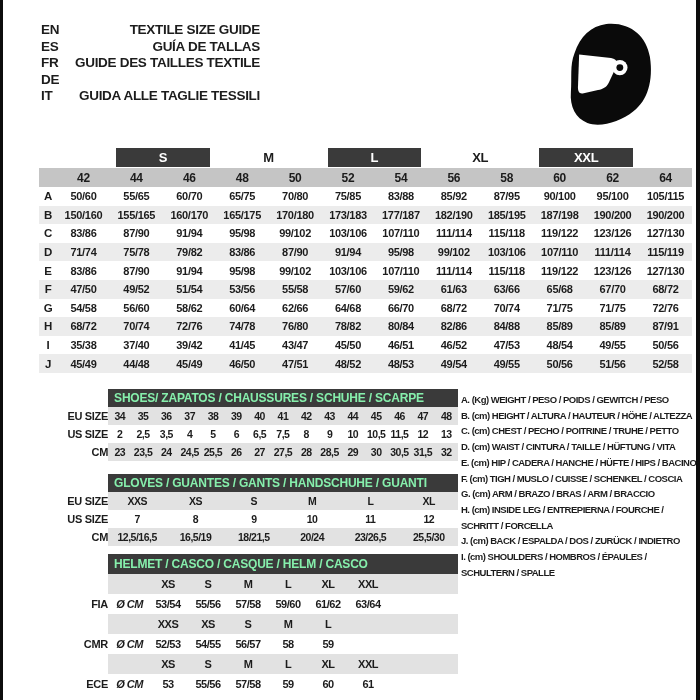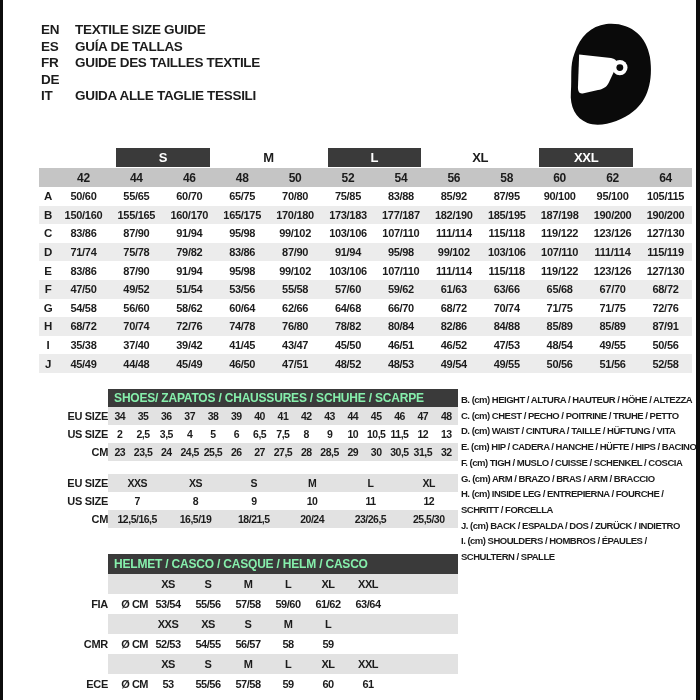--- a/index.html
+++ b/index.html
@@ -5,42 +5,42 @@
   * { margin:0; padding:0; box-sizing:border-box; }
   html,body { background:#fff; }
   body { font-family:"Liberation Sans","DejaVu Sans",sans-serif; color:#1c1c1c; }
   .page {
     position:relative; width:700px; height:700px; background:#fff; overflow:hidden;
     border-left:3px solid #0d0d0d; border-right:4px solid #0d0d0d;
     font-weight:bold; letter-spacing:-0.3px;
   }
   
   .langs { position:absolute; left:38px; top:22px; list-style:none; }
-  .langs li { display:flex; font-size:13.5px; line-height:16.6px; }
+  .langs li { display:flex; font-size:13.5px; line-height:16.6px;justify-content:space-between; }
   .langs .code { width:34px; }
   .helmet-ico { position:absolute; right:26px; top:18px; width:118px; height:118px; }
   
   table { border-collapse:collapse; table-layout:fixed; }
   td { padding:0; overflow:hidden; white-space:nowrap; }
   .main-table { position:absolute; left:36px; top:146px; width:653px; }
   .main-table td { text-align:center; font-size:11px; height:18.6px; }
   .main-table tr.group-row td { height:22px; background:#fff; }
   .gbox { font-size:13px; line-height:19px; height:19px; }
   .gbox.dark { background:#3a3a3a; color:#fff; margin:0 6px; }
   .main-table tr.sizes-row td { background:#c5c5c5; font-size:12px; height:19px; }
   .main-table tr:nth-child(2n+4) td { background:#ececec; }
   .main-table td.letter { font-size:11.5px; }
   
   .sub-table { position:absolute; left:38px; width:417px; }
   .sub-table td { font-size:10.5px; height:18px; text-align:center; letter-spacing:-0.5px; }
   .sub-table td.lbl { text-align:right; padding-left:8px; font-size:11px; letter-spacing:-0.3px; }
   .sub-table .darkbar { background:#3a3a3a; color:#86efac; text-align:left; padding-left:6px; font-size:12px; letter-spacing:-0.2px; height:18px; }
   .sub-table tr.shaded td:not(.lbl) { background:#e2e2e2; }
   .helmet-table td { height:20px; font-size:11px; }
-  .helmet-table td.unit { text-align:right; padding-left:3px; }
+  .helmet-table td.unit { text-align:center; padding-left:3px;font-style:italic; }
   
   .legend { position:absolute; left:458px; top:392px; width:236px; list-style:none; }
   .legend li { font-size:9.5px; line-height:15.7px; letter-spacing:-0.5px; white-space:normal; }
 </style>
 </head>
 <body>
 
 <div class="page">
 
   <ul class="langs">
@@ -351,20 +351,24 @@
         </tr>
   </tbody>
     </table>
 
   <table class="sub-table" style="top:474px">
     <colgroup>
         <col style="width:67px">
         <col span="6" style="width:58.3px">
       </colgroup>
     <tbody>
+        <tr>
+      <td class="lbl"></td>
+      <td class="darkbar" colspan="6">GLOVES / GUANTES / GANTS / HANDSCHUHE / GUANTI</td>
+    </tr>
     <tr class="shaded">
       <td class="lbl">EU SIZE</td>
 
     <td>XXS</td>
           <td>XS</td>
           <td>S</td>
           <td>M</td>
           <td>L</td>
           <td>XL</td>
         </tr>
@@ -473,20 +477,21 @@
           <td>59</td>
           <td>60</td>
           <td>61</td>
           <td></td>
         </tr>
   </tbody>
     </table>
 
   <ul class="legend">
 
+  <li>A. (Kg) WEIGHT / PESO / POIDS / GEWITCH / PESO</li>
       <li>B. (cm) HEIGHT / ALTURA / HAUTEUR / HÖHE / ALTEZZA</li>
       <li>C. (cm) CHEST / PECHO / POITRINE / TRUHE / PETTO</li>
       <li>D. (cm) WAIST / CINTURA / TAILLE / HÜFTUNG / VITA</li>
       <li>E. (cm) HIP / CADERA / HANCHE / HÜFTE / HIPS /  BACINO</li>
       <li>F. (cm) TIGH / MUSLO / CUISSE / SCHENKEL / COSCIA</li>
       <li>G. (cm) ARM  / BRAZO / BRAS / ARM / BRACCIO</li>
       <li>H. (cm) INSIDE LEG / ENTREPIERNA / FOURCHE / SCHRITT / FORCELLA</li>
       <li>J. (cm) BACK / ESPALDA / DOS / ZURÜCK / INDIETRO</li>
       <li>I.  (cm) SHOULDERS / HOMBROS / ÉPAULES / SCHULTERN / SPALLE</li>
     </ul>

